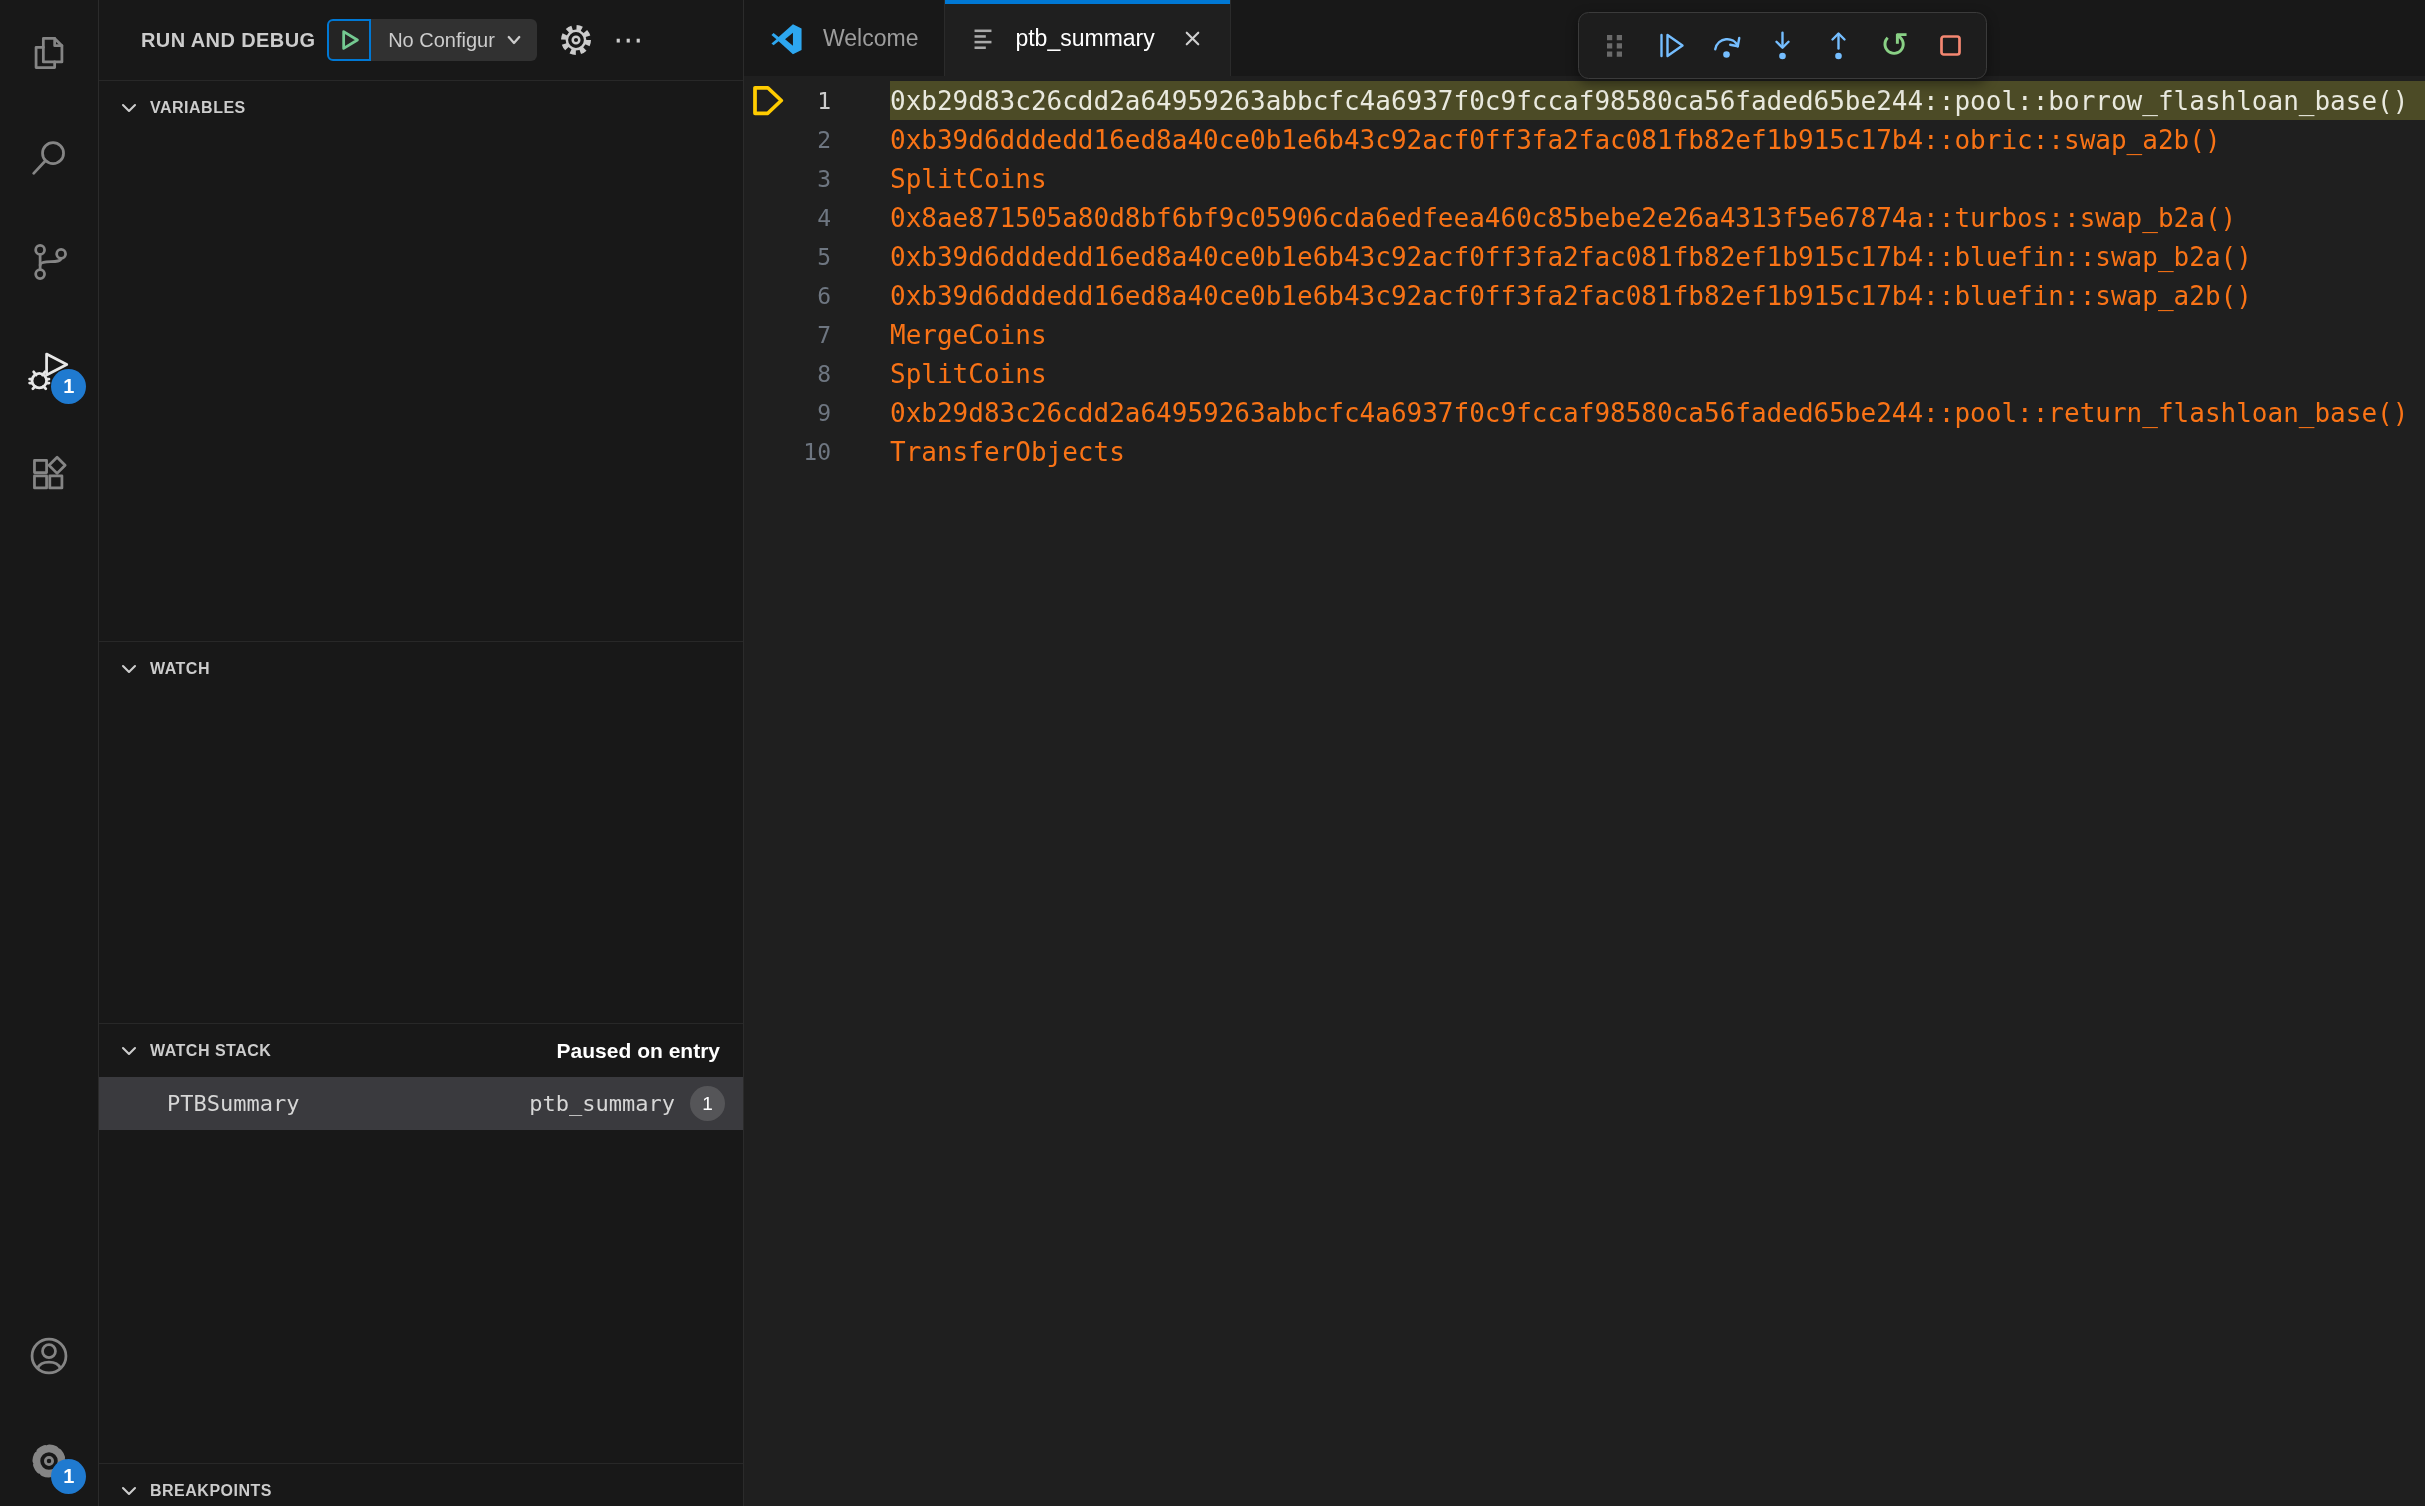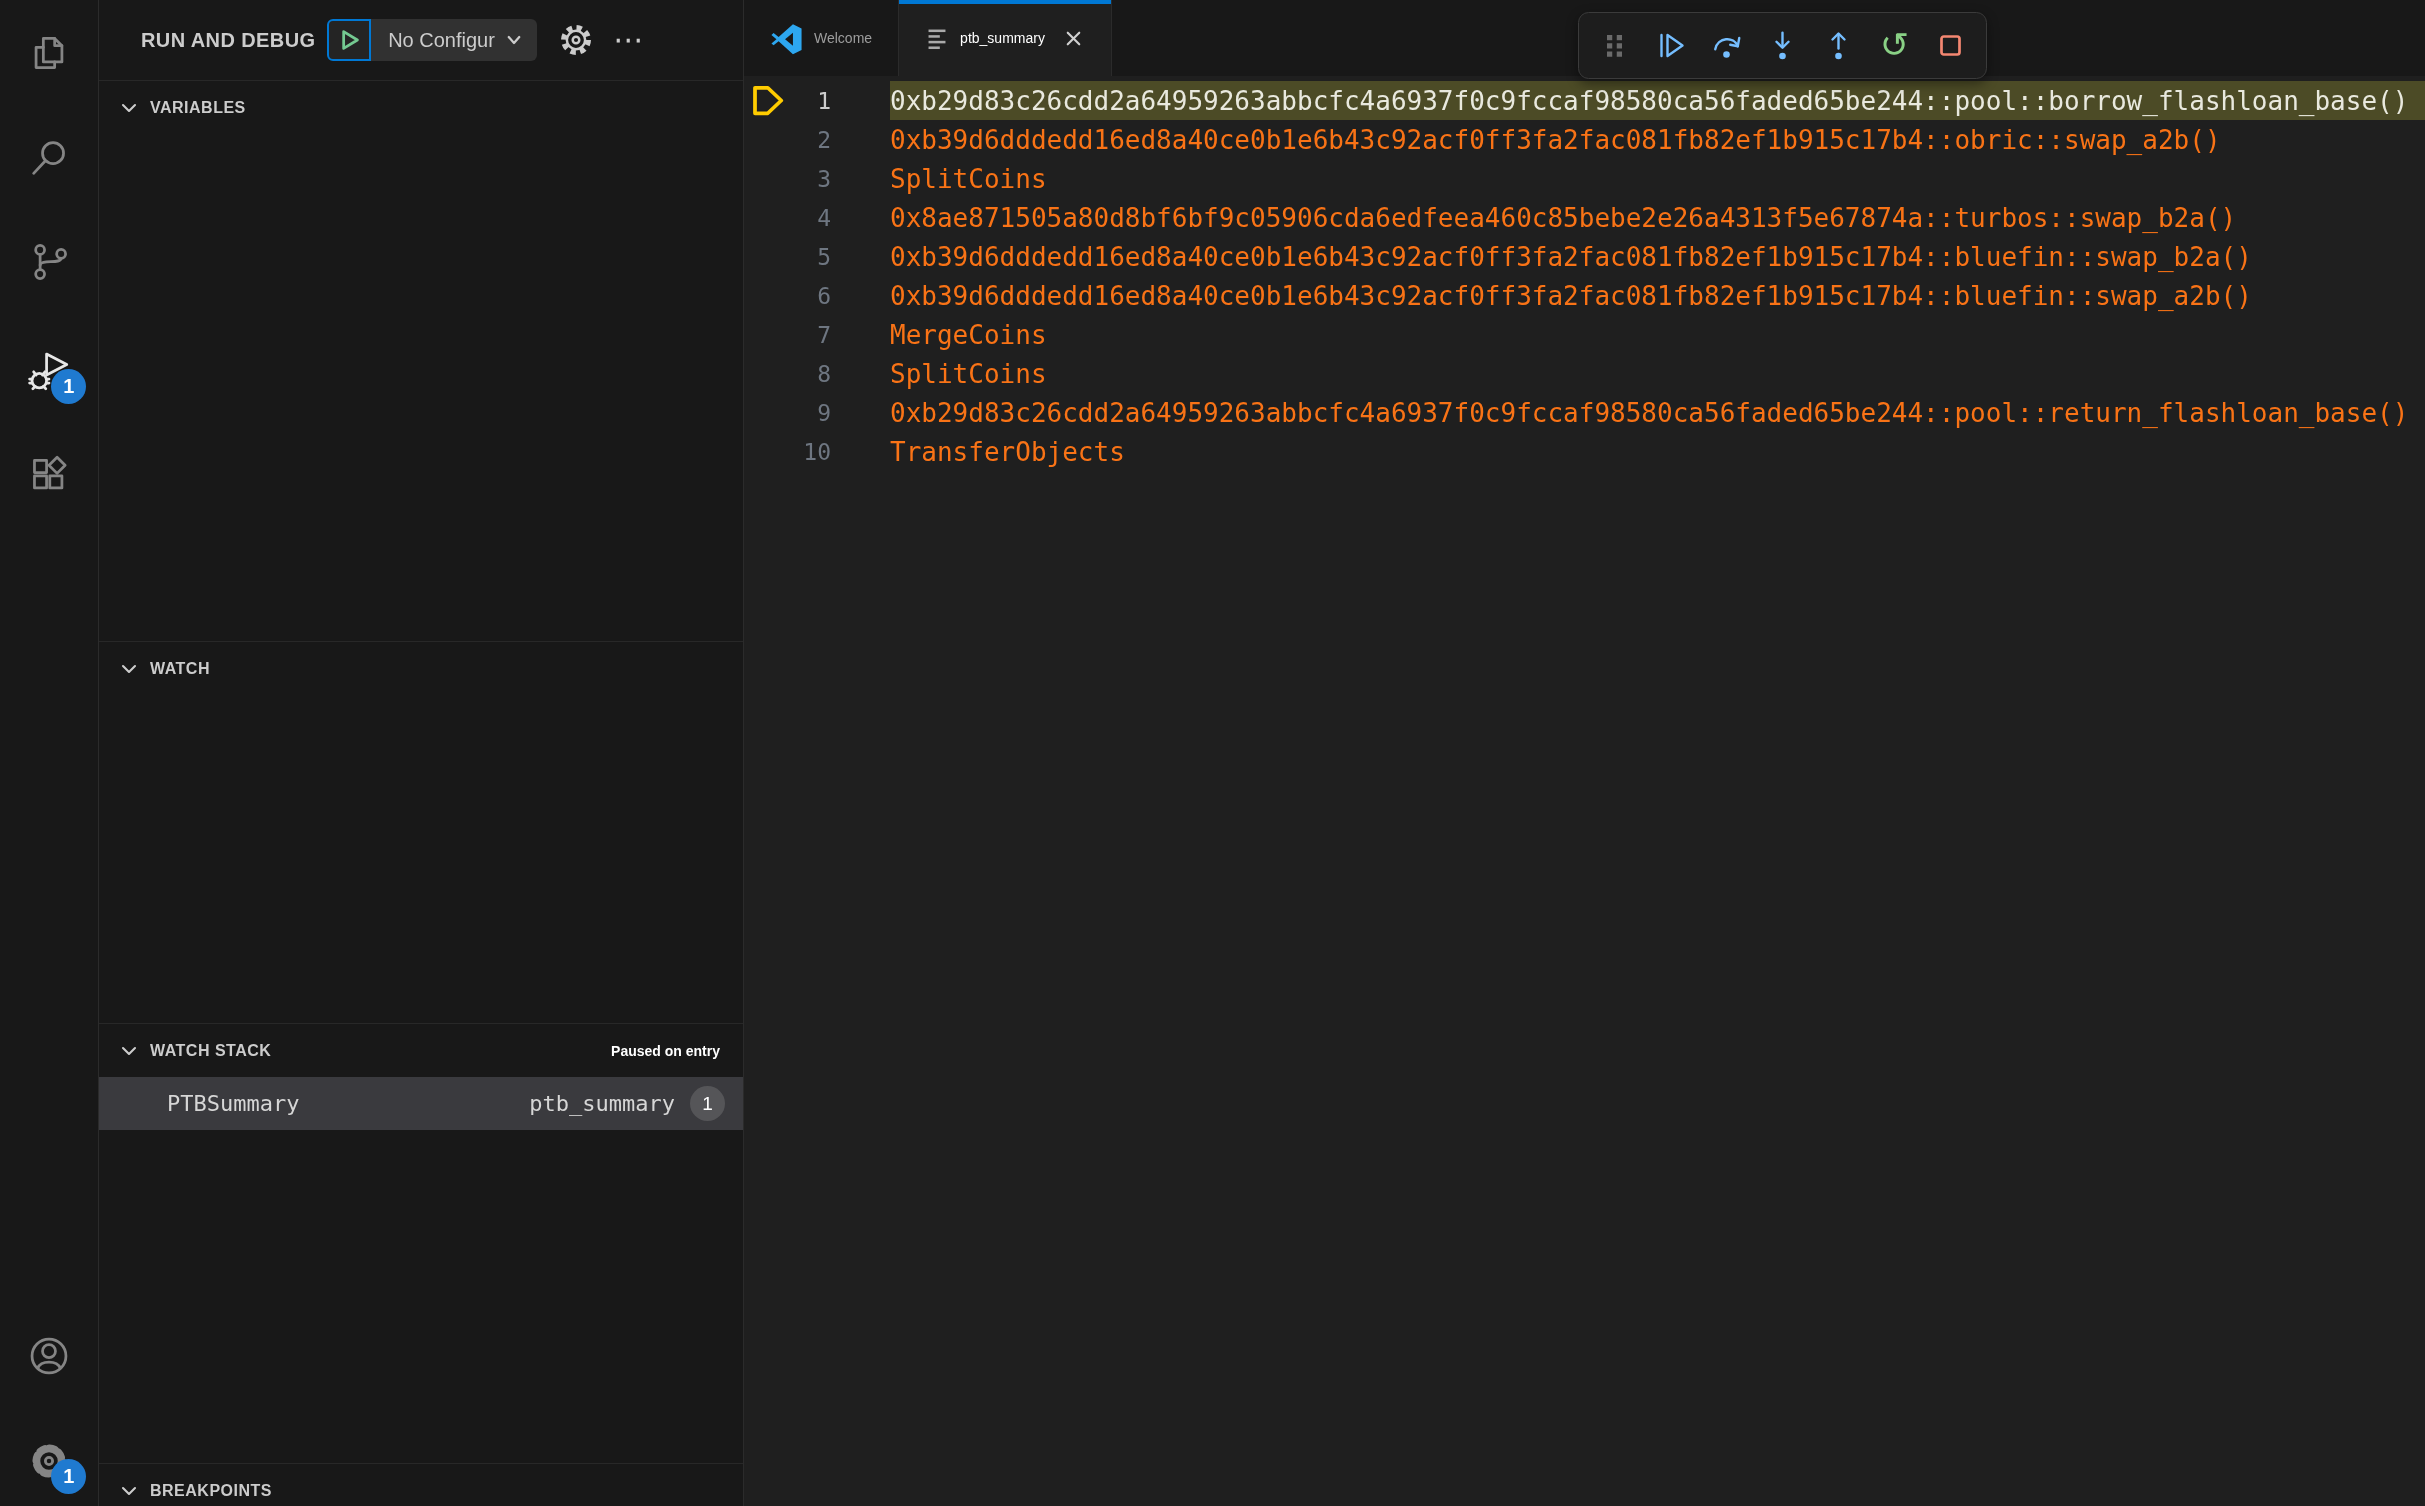--- a/index.html
+++ b/index.html
@@ -29,32 +29,32 @@
   .hdr-more { margin-left: 18px; cursor: pointer; font-size: 30px; color: #cccccc; line-height: 30px; letter-spacing: 1.5px; }
 
   .section { border-top: 1.5px solid #282828; display: flex; flex-direction: column; overflow: hidden; }
   .sec-variables { height: 561px; }
   .sec-watch { height: 382px; }
   .sec-callstack { height: 440px; }
   .sec-breakpoints { flex: 1; }
   .section-header { height: 53px; flex-shrink: 0; display: flex; align-items: center; gap: 12px; padding: 0 23px 0 21px; cursor: pointer; }
   .section-header svg { width: 18px; height: 18px; flex-shrink: 0; fill: none; stroke: #cccccc; stroke-width: 2.8; stroke-linecap: round; stroke-linejoin: round; }
   .section-title { font-size: 16px; font-weight: bold; color: #cccccc; letter-spacing: 0.5px; }
-  .paused-badge { margin-left: auto; font-size: 14px; font-weight: bold; color: #ffffff; }
+  .paused-badge { margin-left: auto; font-size: 21px; font-weight: bold; color: #ffffff; }
 
   .frame-row { height: 53px; background: #3a3a3e; display: flex; align-items: center; padding: 0 18px 0 68px; cursor: pointer; }
   .frame-name { font-family: "DejaVu Sans Mono", monospace; font-size: 22px; color: #d6d6d6; }
   .frame-right { margin-left: auto; display: flex; align-items: center; gap: 15px; }
   .frame-source { font-family: "DejaVu Sans Mono", monospace; font-size: 22px; color: #d6d6d6; }
   .frame-badge { min-width: 35px; height: 35px; border-radius: 18px; background: #555558; color: #ffffff; font-size: 19px; display: flex; align-items: center; justify-content: center; }
 
   
   .editor { flex: 1; position: relative; background: #1f1f1f; display: flex; flex-direction: column; overflow: hidden; }
   .tabbar { height: 76px; flex-shrink: 0; background: #181818; display: flex; }
-  .tab { position: relative; display: flex; align-items: center; gap: 11px; padding: 0 26px; border-right: 1.5px solid #2b2b2b; font-size: 14px; color: #9d9d9d; cursor: pointer; }
+  .tab { position: relative; display: flex; align-items: center; gap: 20px; padding: 0 26px; border-right: 1.5px solid #2b2b2b; font-size: 23px; color: #9d9d9d; cursor: pointer; }
   .tab.active { background: #1f1f1f; color: #ffffff; }
   .tab.active::before { content: ""; position: absolute; top: 0; left: 0; right: 0; height: 3.8px; background: #0078d4; }
   .tab-label { white-space: nowrap; }
   .tab-close { display: flex; margin-left: 6px; cursor: pointer; }
   .tab-close svg { width: 23px; height: 23px; stroke: #d0d0d0; stroke-width: 2.6; stroke-linecap: round; }
 
   .debug-toolbar { position: absolute; left: 834px; top: 12px; height: 67px; z-index: 5; background: #1d1d1d; border: 1.5px solid #3b3b3b; border-radius: 10.6px; box-shadow: 0 4.6px 12px rgba(0,0,0,0.4); display: flex; align-items: center; padding: 0 18px; gap: 21px; }
   .dtb-btn { width: 35px; height: 35px; display: flex; align-items: center; justify-content: center; cursor: pointer; }
   .dtb-btn svg { width: 33px; height: 33px; fill: none; stroke: #75beff; stroke-width: 3.2; stroke-linecap: round; stroke-linejoin: round; }
   .dtb-grip { cursor: grab; }

